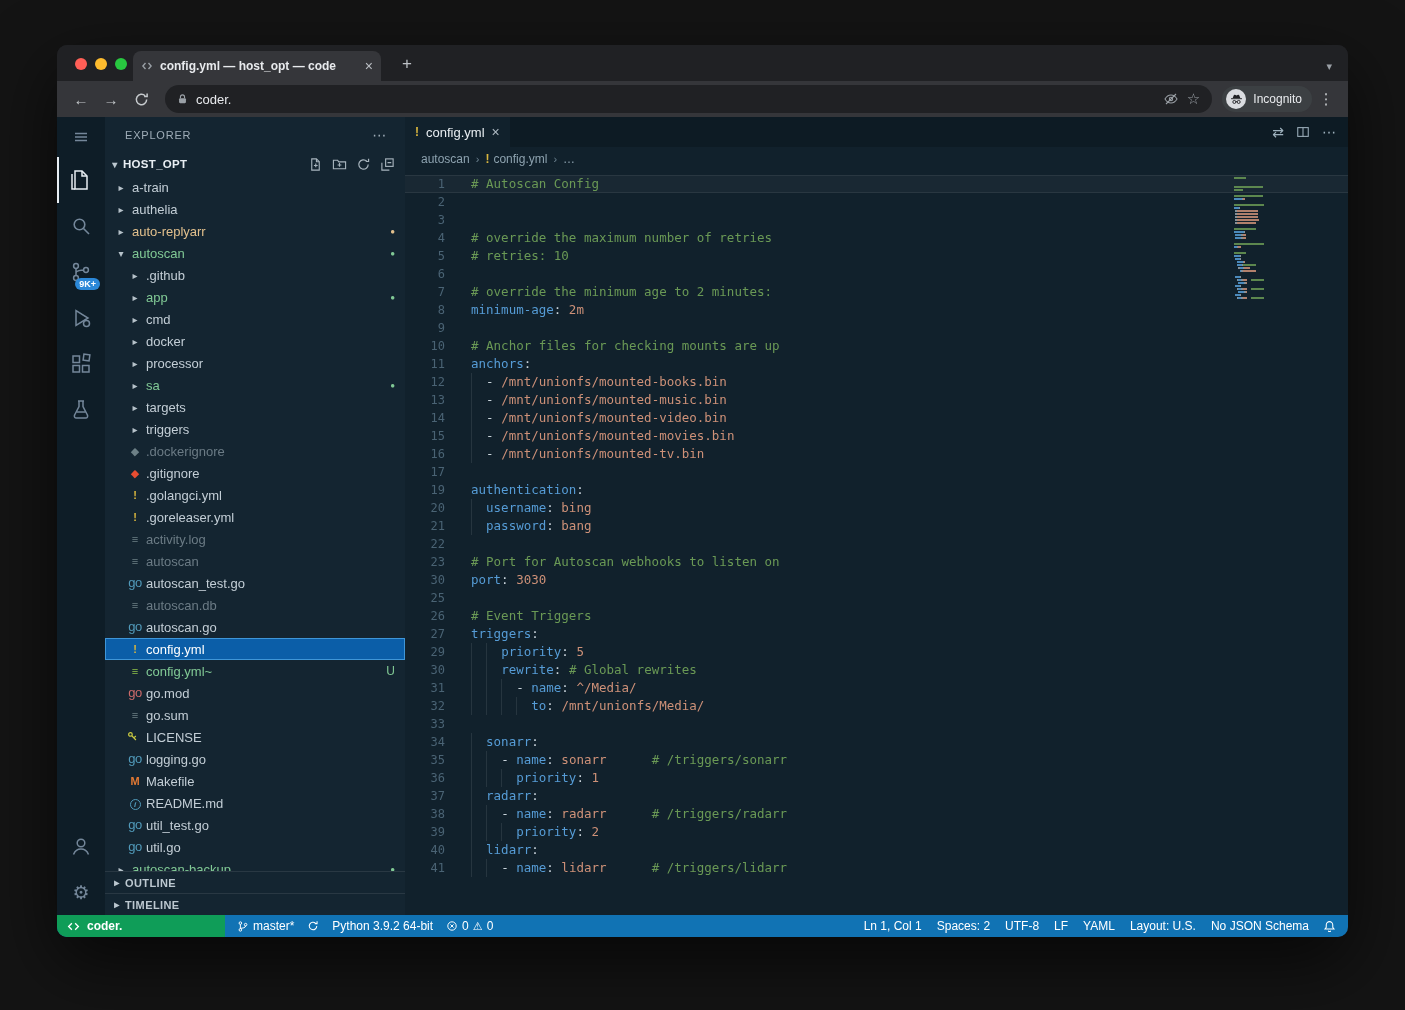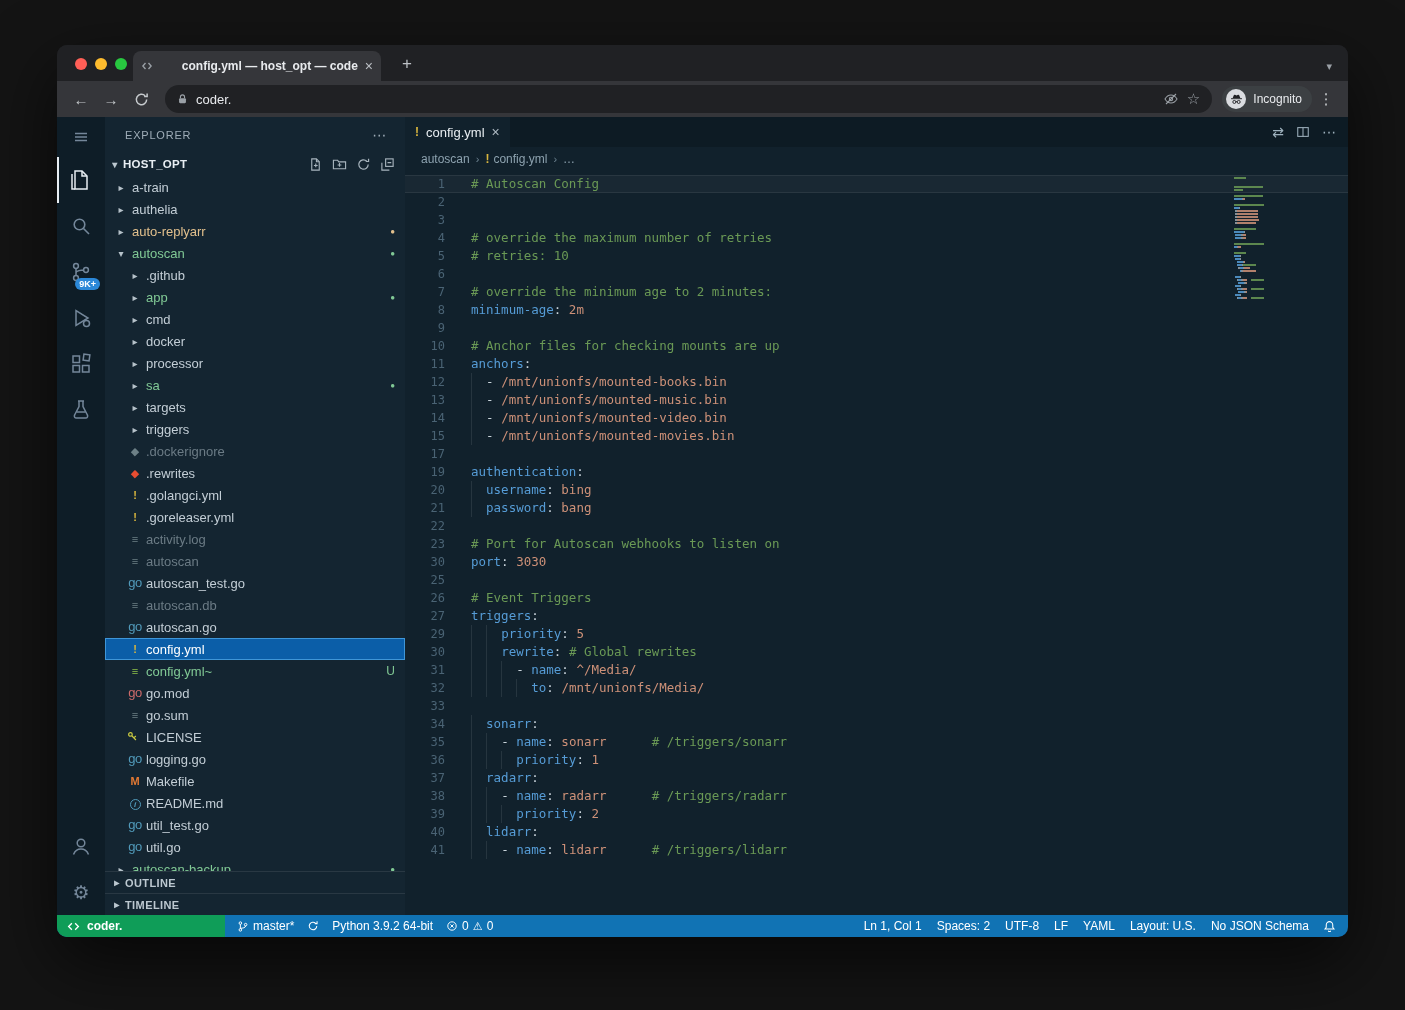--- a/index.html
+++ b/index.html
@@ -17,21 +17,21 @@
     display:flex; flex-direction:column;
   }
   
   .tabstrip { height:36px; position:relative; background:var(--chrome-frame); flex:none; }
   .lights { position:absolute; left:18px; top:13px; display:flex; gap:8px; }
   .light { width:12px; height:12px; border-radius:50%; }
   .tab {
     position:absolute; left:76px; bottom:0; width:248px; height:30px;
     background:var(--chrome-toolbar); border-radius:8px 8px 0 0;
     display:flex; align-items:center; gap:7px; padding:0 8px; color:#e8eaed;
-    font-size:12px; font-weight:bold;text-align:right;
+    font-size:12px; font-weight:bold;
   }
   .tab-title { flex:1; white-space:nowrap; overflow:hidden; text-overflow:ellipsis; }
   .tab-close { color:#bdc1c6; font-size:14px; font-weight:normal; }
   .newtab-btn { position:absolute; left:338px; bottom:7px; color:#bdc1c6; font-size:17px; width:24px; text-align:center; }
   .strip-chevron { position:absolute; right:16px; bottom:8px; color:#9aa0a6; font-size:11px; }
   .toolbar {
     height:36px; background:var(--chrome-toolbar); flex:none;
     display:flex; align-items:center; padding:0 10px; gap:2px; color:#c6cacd;
   }
   .nav-btn { width:28px; height:28px; display:flex; align-items:center; justify-content:center; font-size:15px; }
@@ -334,21 +334,21 @@
           <div class="trow" style="padding-left: 22px;">
             <span class="chev">▸</span>
             <span class="tlabel">triggers</span>
           </div>
           <div class="trow" style="padding-left: 22px;">
             <span class="chev"><span class="fi" style="color:#6d8086">◆</span></span>
             <span class="tlabel col-ignored">.dockerignore</span>
           </div>
           <div class="trow" style="padding-left: 22px;">
             <span class="chev"><span class="fi" style="color:#e84d31">◆</span></span>
-            <span class="tlabel">.rewrites</span>
+            <span class="tlabel">.gitignore</span>
           </div>
           <div class="trow" style="padding-left: 22px;">
             <span class="chev"><span class="fi" style="color:#d9b63e;font-weight:bold">!</span></span>
             <span class="tlabel">.golangci.yml</span>
           </div>
           <div class="trow" style="padding-left: 22px;">
             <span class="chev"><span class="fi" style="color:#d9b63e;font-weight:bold">!</span></span>
             <span class="tlabel">.goreleaser.yml</span>
           </div>
           <div class="trow" style="padding-left: 22px;">
@@ -469,20 +469,21 @@
             <div class="cline"><span class="ln">6</span><span class="ltext"></span></div>
             <div class="cline"><span class="ln">7</span><span class="ltext"><span class="tk-c"># override the minimum age to 2 minutes:</span></span></div>
             <div class="cline"><span class="ln">8</span><span class="ltext"><span class="tk-k">minimum-age</span><span class="tk-p">: </span><span class="tk-v">2m</span></span></div>
             <div class="cline"><span class="ln">9</span><span class="ltext"></span></div>
             <div class="cline"><span class="ln">10</span><span class="ltext"><span class="tk-c"># Anchor files for checking mounts are up</span></span></div>
             <div class="cline"><span class="ln">11</span><span class="ltext"><span class="tk-k">anchors</span><span class="tk-p">:</span></span></div>
             <div class="cline"><span class="ln">12</span><span class="ltext"><span class="g">  </span><span class="tk-p">- </span><span class="tk-v">/mnt/unionfs/mounted-books.bin</span></span></div>
             <div class="cline"><span class="ln">13</span><span class="ltext"><span class="g">  </span><span class="tk-p">- </span><span class="tk-v">/mnt/unionfs/mounted-music.bin</span></span></div>
             <div class="cline"><span class="ln">14</span><span class="ltext"><span class="g">  </span><span class="tk-p">- </span><span class="tk-v">/mnt/unionfs/mounted-video.bin</span></span></div>
             <div class="cline"><span class="ln">15</span><span class="ltext"><span class="g">  </span><span class="tk-p">- </span><span class="tk-v">/mnt/unionfs/mounted-movies.bin</span></span></div>
+            <div class="cline"><span class="ln">16</span><span class="ltext"><span class="g">  </span><span class="tk-p">- </span><span class="tk-v">/mnt/unionfs/mounted-tv.bin</span></span></div>
             <div class="cline"><span class="ln">17</span><span class="ltext"></span></div>
             <div class="cline"><span class="ln">19</span><span class="ltext"><span class="tk-k">authentication</span><span class="tk-p">:</span></span></div>
             <div class="cline"><span class="ln">20</span><span class="ltext"><span class="g">  </span><span class="tk-k">username</span><span class="tk-p">: </span><span class="tk-v">bing</span></span></div>
             <div class="cline"><span class="ln">21</span><span class="ltext"><span class="g">  </span><span class="tk-k">password</span><span class="tk-p">: </span><span class="tk-v">bang</span></span></div>
             <div class="cline"><span class="ln">22</span><span class="ltext"></span></div>
             <div class="cline"><span class="ln">23</span><span class="ltext"><span class="tk-c"># Port for Autoscan webhooks to listen on</span></span></div>
             <div class="cline"><span class="ln">30</span><span class="ltext"><span class="tk-k">port</span><span class="tk-p">: </span><span class="tk-v">3030</span></span></div>
             <div class="cline"><span class="ln">25</span><span class="ltext"></span></div>
             <div class="cline"><span class="ln">26</span><span class="ltext"><span class="tk-c"># Event Triggers</span></span></div>
             <div class="cline"><span class="ln">27</span><span class="ltext"><span class="tk-k">triggers</span><span class="tk-p">:</span></span></div>

